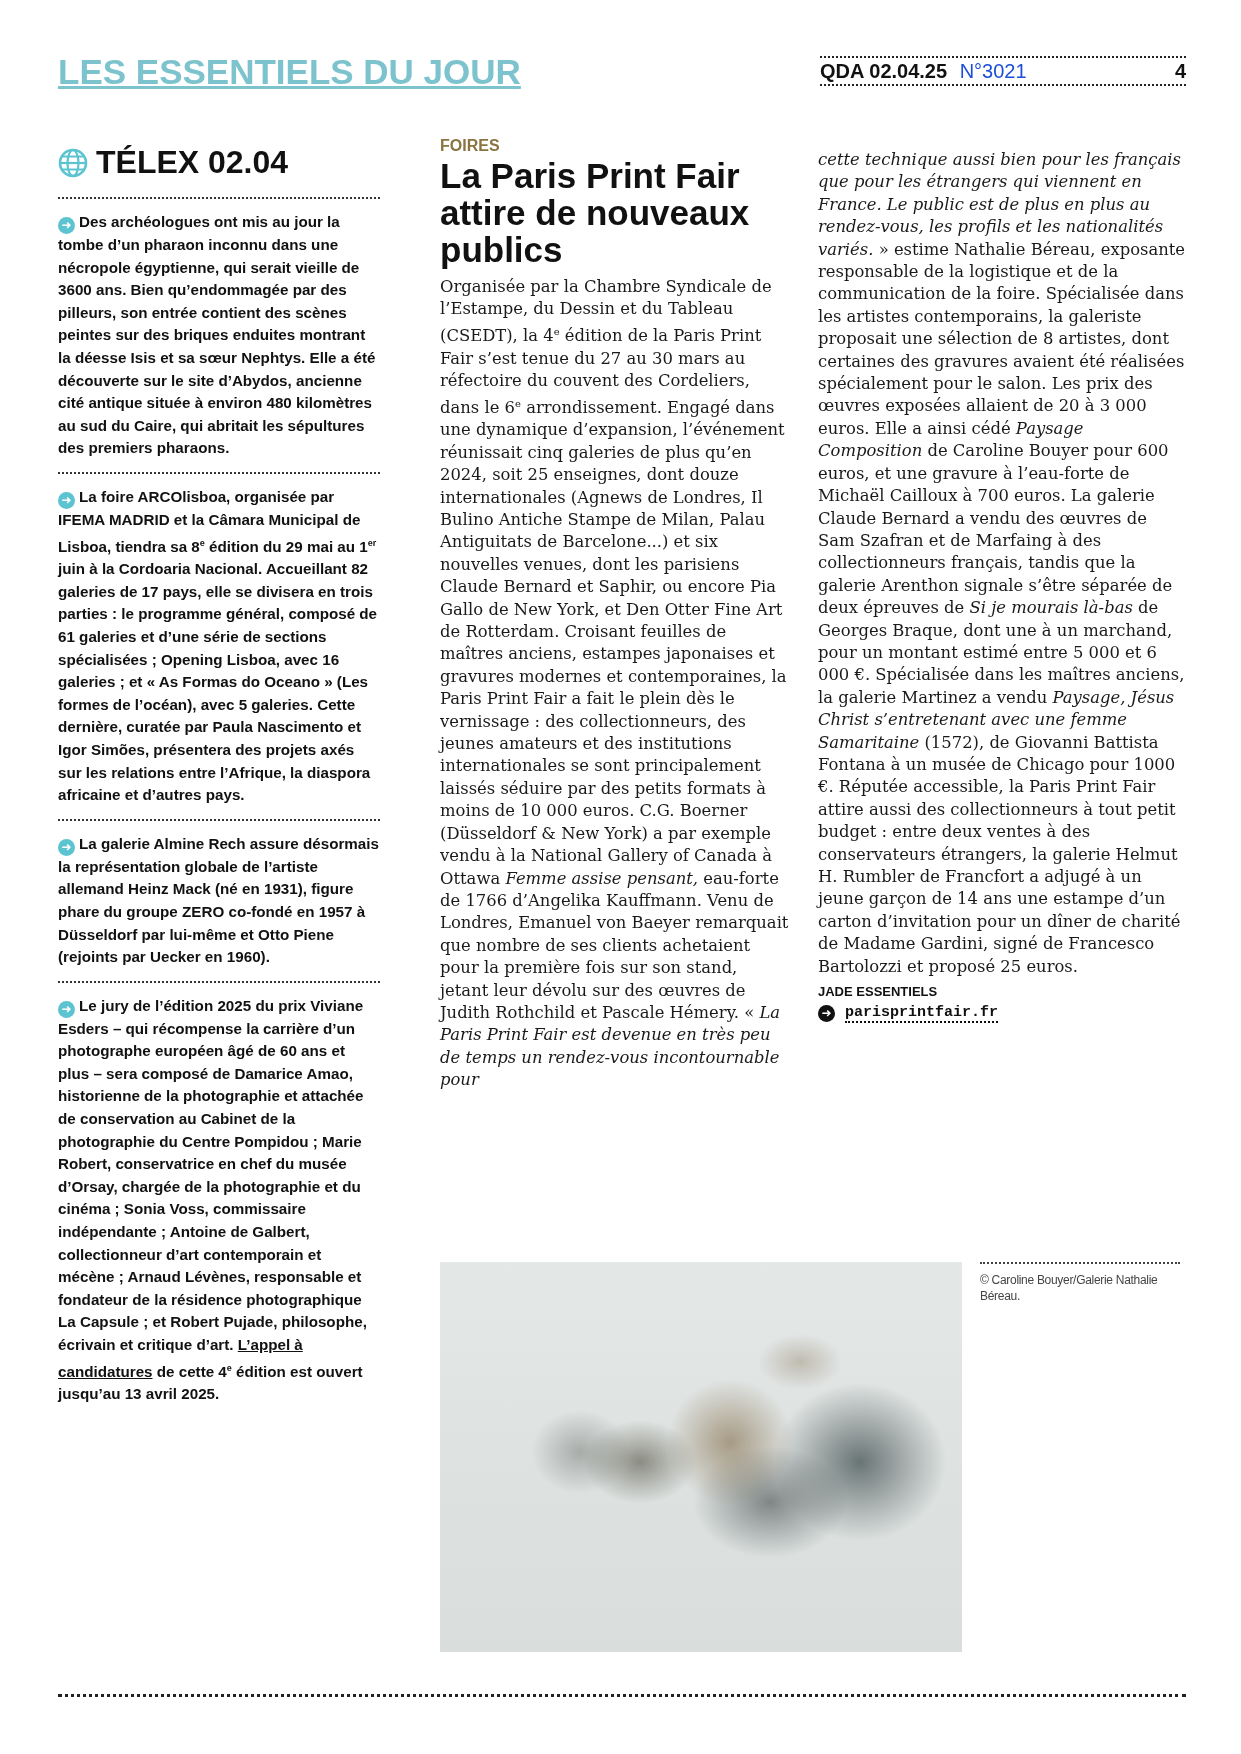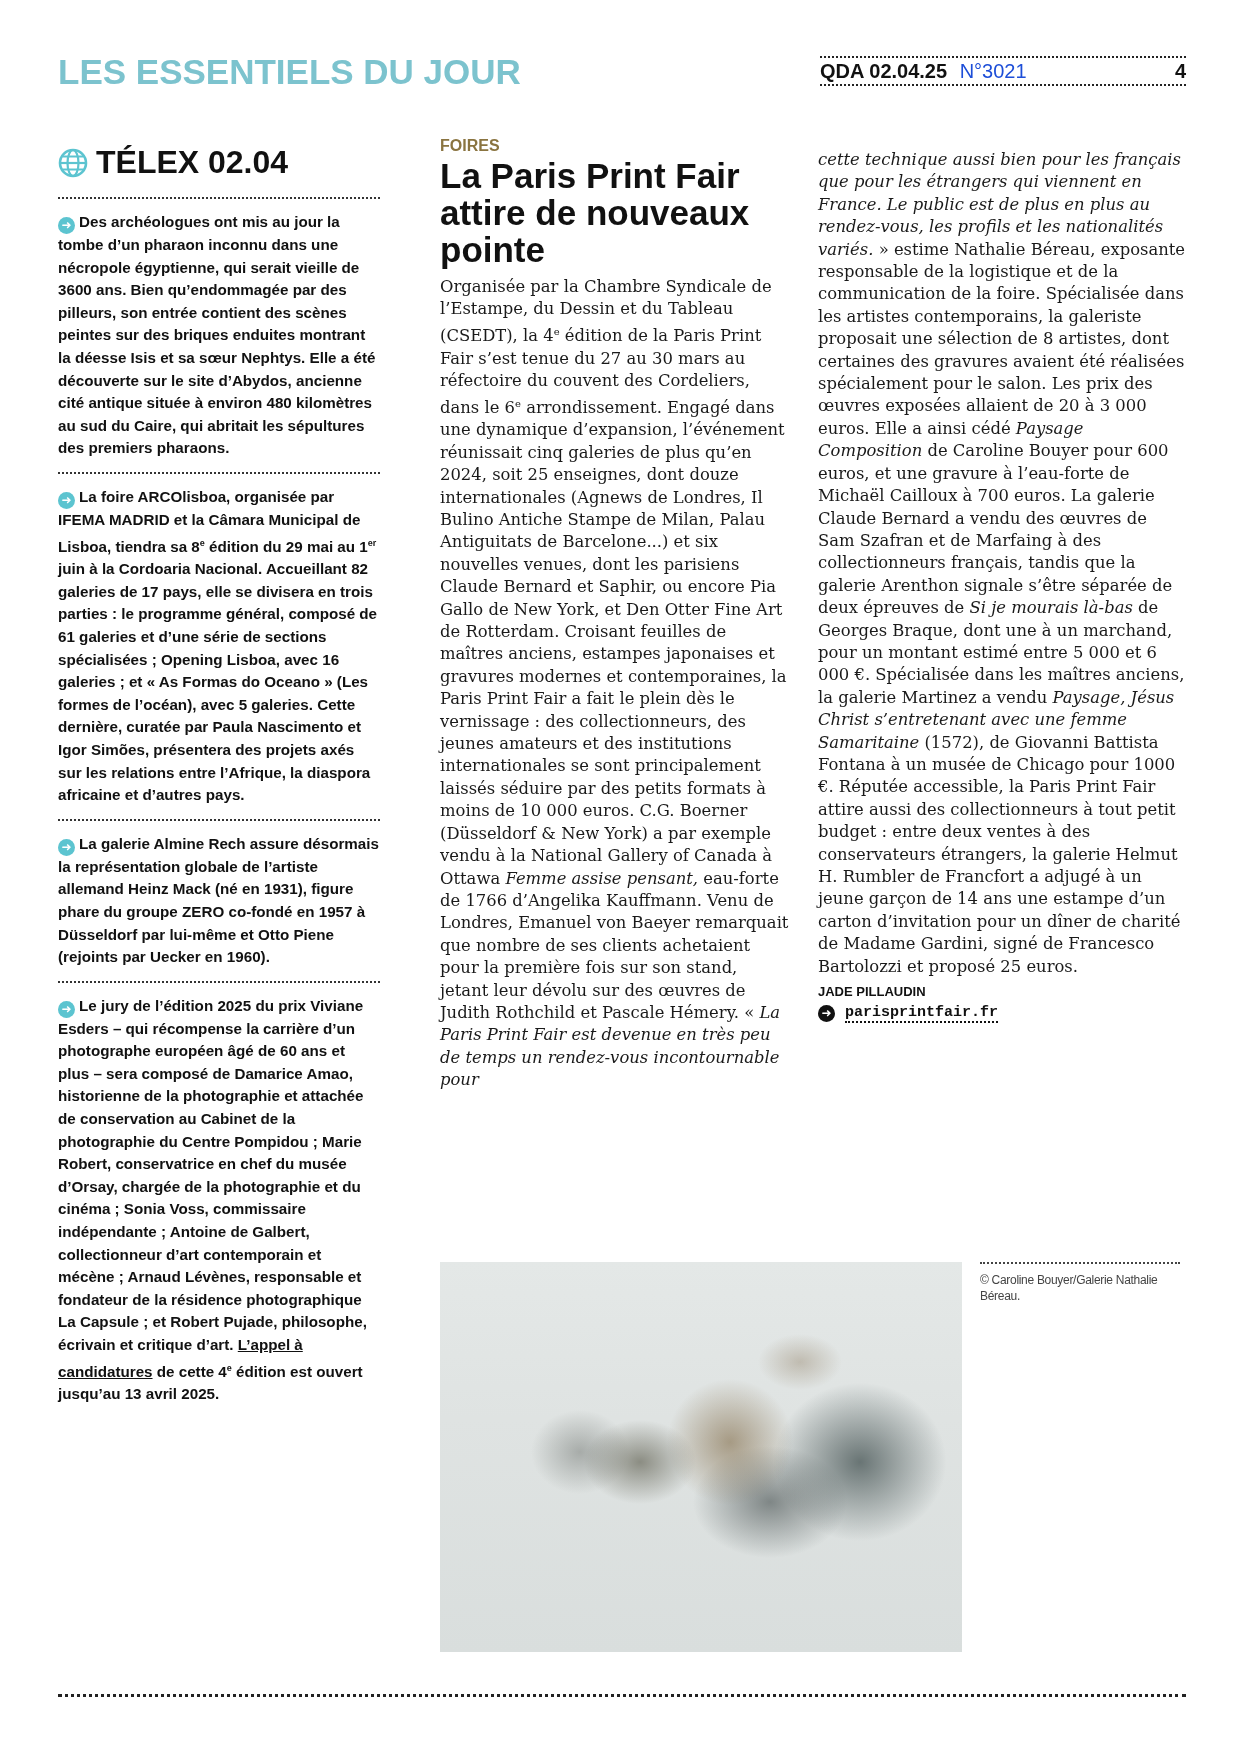--- a/index.html
+++ b/index.html
@@ -2,21 +2,21 @@
 <html><head>
 <meta charset="utf-8">
 <style>
   html, body { margin: 0; padding: 0; background: #ffffff; }
   body { width: 1241px; height: 1754px; position: relative; overflow: hidden; color: #111; }
   .sans { font-family: "Liberation Sans", "DejaVu Sans", sans-serif; }
   .serif { font-family: "DejaVu Serif", "Liberation Serif", serif; }
   .dots { border-top: 2px dotted #222; height: 0; }
 
   
-  #section-title { position: absolute; left: 58px; top: 52px; font-size: 35px; font-weight: 700; color: #7cc3ce; letter-spacing: 0px; }
+  #section-title { position: absolute; left: 58px; top: 52px; font-size: 35px; font-weight: 700; color: #7cc3ce; letter-spacing: 0px; text-decoration: underline; }
   #folio { position: absolute; left: 820px; top: 56px; width: 366px; height: 30px; }
   #folio .dots.top { position: absolute; left: 0; right: 0; top: 0; }
   #folio .dots.bot { position: absolute; left: 0; right: 0; top: 28px; }
   #folio .issue { position: absolute; left: 0; top: 4px; font-size: 20px; font-weight: 700; }
   #folio .num { font-weight: 400; color: #1d4ed8; margin-left: 7px; }
   #folio .page { position: absolute; right: 0; top: 4px; font-size: 20px; font-weight: 700; }
 
   
   #telex { position: absolute; left: 58px; top: 144px; width: 322px; }
   #telex h2 { margin: 0; font-size: 32px; font-weight: 700; display: flex; align-items: center; gap: 8px; }
@@ -101,31 +101,31 @@
     <span class="arrow">➜</span><span>La galerie Almine Rech assure désormais la représentation globale de l’artiste allemand Heinz Mack (né en 1931), figure phare du groupe ZERO co-fondé en 1957 à Düsseldorf par lui-même et Otto Piene (rejoints par Uecker en 1960).</span>
   </div>
 
   <div class="telex-item">
     <span class="arrow">➜</span><span>Le jury de l’édition 2025 du prix Viviane Esders – qui récompense la carrière d’un photographe européen âgé de 60 ans et plus – sera composé de Damarice Amao, historienne de la photographie et attachée de conservation au Cabinet de la photographie du Centre Pompidou ; Marie Robert, conservatrice en chef du musée d’Orsay, chargée de la photographie et du cinéma ; Sonia Voss, commissaire indépendante ; Antoine de Galbert, collectionneur d’art contemporain et mécène ; Arnaud Lévènes, responsable et fondateur de la résidence photographique La Capsule ; et Robert Pujade, philosophe, écrivain et critique d’art. </span><a href="#">L’appel à candidatures</a><span> de cette 4</span><sup>e</sup><span> édition est ouvert jusqu’au 13 avril 2025.</span>
   </div>
 </div>
 
 <div id="article">
   <div id="kicker" class="sans">FOIRES</div>
-  <h1 id="headline" class="sans">La Paris Print Fair attire de nouveaux pointe</h1>
+  <h1 id="headline" class="sans">La Paris Print Fair attire de nouveaux publics</h1>
   <div class="body-text serif">
     <p><span>Organisée par la Chambre Syndicale de l’Estampe, du Dessin et du Tableau (CSEDT), la 4</span><sup>e</sup><span> édition de la Paris Print Fair s’est tenue du 27 au 30 mars au réfectoire du couvent des Cordeliers, dans le 6</span><sup>e</sup><span> arrondissement. Engagé dans une dynamique d’expansion, l’événement réunissait cinq galeries de plus qu’en 2024, soit 25 enseignes, dont douze internationales (Agnews de Londres, Il Bulino Antiche Stampe de Milan, Palau Antiguitats de Barcelone...) et six nouvelles venues, dont les parisiens Claude Bernard et Saphir, ou encore Pia Gallo de New York, et Den Otter Fine Art de Rotterdam. Croisant feuilles de maîtres anciens, estampes japonaises et gravures modernes et contemporaines, la Paris Print Fair a fait le plein dès le vernissage : des collectionneurs, des jeunes amateurs et des institutions internationales se sont principalement laissés séduire par des petits formats à moins de 10 000 euros. C.G. Boerner (Düsseldorf &amp; New York) a par exemple vendu à la National Gallery of Canada à Ottawa </span><em>Femme assise pensant,</em><span> eau-forte de 1766 d’Angelika Kauffmann. Venu de Londres, Emanuel von Baeyer remarquait que nombre de ses clients achetaient pour la première fois sur son stand, jetant leur dévolu sur des œuvres de Judith Rothchild et Pascale Hémery. « </span><em id="quote-start">La Paris Print Fair est devenue en très peu de temps un rendez-vous incontournable pour</em></p>
   </div>
 </div>
 
 <div id="col3">
   <div class="body-text serif">
     <p><em id="quote-end">cette technique aussi bien pour les français que pour les étrangers qui viennent en France. Le public est de plus en plus au rendez-vous, les profils et les nationalités variés.</em><span> » estime Nathalie Béreau, exposante responsable de la logistique et de la communication de la foire. Spécialisée dans les artistes contemporains, la galeriste proposait une sélection de 8 artistes, dont certaines des gravures avaient été réalisées spécialement pour le salon. Les prix des œuvres exposées allaient de 20 à 3 000 euros. Elle a ainsi cédé </span><em>Paysage Composition</em><span> de Caroline Bouyer pour 600 euros, et une gravure à l’eau-forte de Michaël Cailloux à 700 euros. La galerie Claude Bernard a vendu des œuvres de Sam Szafran et de Marfaing à des collectionneurs français, tandis que la galerie Arenthon signale s’être séparée de deux épreuves de </span><em>Si je mourais là-bas</em><span> de Georges Braque, dont une à un marchand, pour un montant estimé entre 5 000 et 6 000 €. Spécialisée dans les maîtres anciens, la galerie Martinez a vendu </span><em>Paysage, Jésus Christ s’entretenant avec une femme Samaritaine</em><span> (1572), de Giovanni Battista Fontana à un musée de Chicago pour 1000 €. Réputée accessible, la Paris Print Fair attire aussi des collectionneurs à tout petit budget : entre deux ventes à des conservateurs étrangers, la galerie Helmut H. Rumbler de Francfort a adjugé à un jeune garçon de 14 ans une estampe d’un carton d’invitation pour un dîner de charité de Madame Gardini, signé de Francesco Bartolozzi et proposé 25 euros.</span></p>
   </div>
-  <div id="byline" class="sans">JADE PILLAUDIN</div>
+  <div id="byline" class="sans">JADE ESSENTIELS</div>
   <div id="weblink" class="sans">
     <span class="arrow dark">➜</span>
     <a href="#">parisprintfair.fr</a>
   </div>
 </div>
 
 <div id="artwork" role="img" aria-label="Gravure de paysage boisé aux tons gris, verts et ocres"></div>
 <div id="caption" class="sans">
   <div class="dots"></div>
   <div class="credit">© Caroline Bouyer/Galerie Nathalie Béreau.</div>

